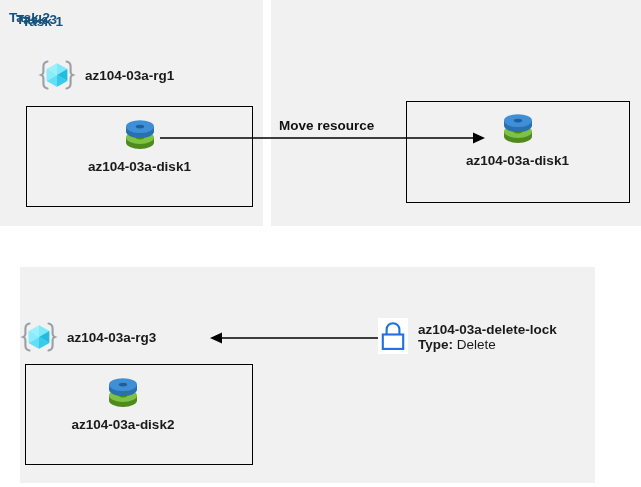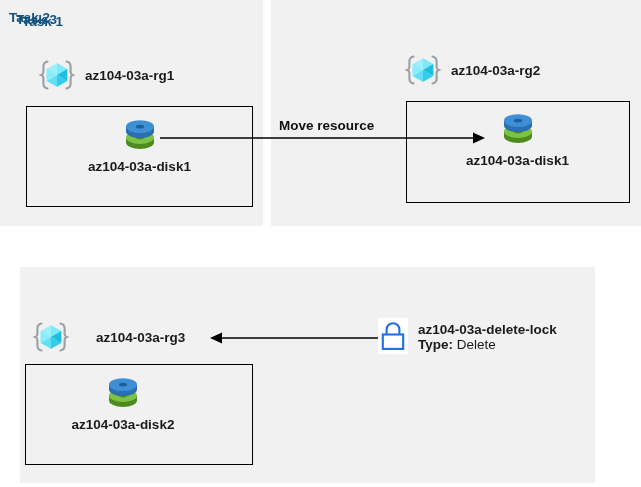--- a/index.html
+++ b/index.html
@@ -177,98 +177,81 @@
         <ellipse cx="21" cy="10.6" rx="14" ry="6.4" fill="#3f8fd6"></ellipse>
         <ellipse cx="21" cy="10.6" rx="4.2" ry="1.9" fill="#1f5e9c"></ellipse>
       </svg>
     </span>
     <span class="disk-label">az104-03a-disk1</span>
   </div>
 
   <div class="panel" id="panel-task2"></div>
   <div class="panel-title" id="title-task2">Task 2</div>
 
-  <div class="rg-row" style="left:404px; top:51px;">
+
+  <div class="inner-box" id="box-task2"></div>
+
+  <div class="disk-group" style="left:466px; top:110px; width:103px;">
+    <span>
+      <svg class="disk-icon" viewBox="0 0 42 40" xmlns="http://www.w3.org/2000/svg">
+        <ellipse cx="21" cy="26.5" rx="14" ry="6.4" fill="#4f8a1e"></ellipse>
+        <rect x="7" y="21.5" width="28" height="5" fill="#4f8a1e"></rect>
+        <ellipse cx="21" cy="21.5" rx="14" ry="6.4" fill="#7dc242"></ellipse>
+        <ellipse cx="21" cy="21.5" rx="4.2" ry="1.9" fill="#4f8a1e"></ellipse>
+        <ellipse cx="21" cy="15.6" rx="14" ry="6.4" fill="#2a6fb0"></ellipse>
+        <rect x="7" y="10.6" width="28" height="5" fill="#2a6fb0"></rect>
+        <ellipse cx="21" cy="10.6" rx="14" ry="6.4" fill="#3f8fd6"></ellipse>
+        <ellipse cx="21" cy="10.6" rx="4.2" ry="1.9" fill="#1f5e9c"></ellipse>
+      </svg>
+    </span>
+    <span class="disk-label">az104-03a-disk1</span>
+  </div>
+
+  <svg class="connector" style="left:160px; top:128px; width:330px; height:20px;" viewBox="0 0 330 20" xmlns="http://www.w3.org/2000/svg">
+    <line x1="0" y1="10" x2="313" y2="10" stroke="#000000" stroke-width="1.5"></line>
+    <polygon points="313,4.4 325,10 313,15.6" fill="#000000"></polygon>
+  </svg>
+  <div class="arrow-label" style="left:279px; top:118px;">Move resource</div>
+
+  <div class="panel" id="panel-task3"></div>
+  <div class="panel-title" id="title-task3">Task 3</div>
+
+  <div class="rg-row" style="left:20px; top:318px;">
     <span>
       <svg class="rg-icon" viewBox="0 0 38 38" xmlns="http://www.w3.org/2000/svg">
         <path d="M9.5 5.5 C6.2 6.2 5.4 7.8 5.4 10.5 L5.4 16 C5.4 17.6 4.6 18.5 3.3 19
                  C4.6 19.5 5.4 20.4 5.4 22 L5.4 27.5 C5.4 30.2 6.2 31.8 9.5 32.5" fill="none" stroke="#9aa0a6" stroke-width="2.1" stroke-linecap="round"></path>
         <path d="M28.5 5.5 C31.8 6.2 32.6 7.8 32.6 10.5 L32.6 16 C32.6 17.6 33.4 18.5 34.7 19
                  C33.4 19.5 32.6 20.4 32.6 22 L32.6 27.5 C32.6 30.2 31.8 31.8 28.5 32.5" fill="none" stroke="#9aa0a6" stroke-width="2.1" stroke-linecap="round"></path>
         <polygon points="19,7.2 29.3,13.1 29.3,24.9 19,30.8 8.7,24.9 8.7,13.1" fill="#9cf0fb"></polygon>
         <polygon points="19,7.2 29.3,13.1 19,19" fill="#7de9fa"></polygon>
         <polygon points="19,19 29.3,13.1 29.3,24.9" fill="#21bde0"></polygon>
         <polygon points="19,19 29.3,24.9 19,30.8" fill="#37cbea"></polygon>
         <polygon points="19,19 19,30.8 8.7,24.9" fill="#62dff5"></polygon>
         <polygon points="19,19 8.7,24.9 8.7,13.1" fill="#8aebfb"></polygon>
       </svg>
     </span>
-    <span class="rg-label">az104-03a-rg2</span>
-  </div>
-
-  <div class="inner-box" id="box-task2"></div>
-
-  <div class="disk-group" style="left:466px; top:110px; width:103px;">
+    <span class="rg-label">az104-03a-rg3</span>
+  </div>
+
+  <div class="inner-box" id="box-task3"></div>
+
+  <div class="disk-group" style="left:71px; top:374px; width:104px;">
     <span>
       <svg class="disk-icon" viewBox="0 0 42 40" xmlns="http://www.w3.org/2000/svg">
         <ellipse cx="21" cy="26.5" rx="14" ry="6.4" fill="#4f8a1e"></ellipse>
         <rect x="7" y="21.5" width="28" height="5" fill="#4f8a1e"></rect>
         <ellipse cx="21" cy="21.5" rx="14" ry="6.4" fill="#7dc242"></ellipse>
         <ellipse cx="21" cy="21.5" rx="4.2" ry="1.9" fill="#4f8a1e"></ellipse>
         <ellipse cx="21" cy="15.6" rx="14" ry="6.4" fill="#2a6fb0"></ellipse>
         <rect x="7" y="10.6" width="28" height="5" fill="#2a6fb0"></rect>
         <ellipse cx="21" cy="10.6" rx="14" ry="6.4" fill="#3f8fd6"></ellipse>
         <ellipse cx="21" cy="10.6" rx="4.2" ry="1.9" fill="#1f5e9c"></ellipse>
       </svg>
     </span>
-    <span class="disk-label">az104-03a-disk1</span>
-  </div>
-
-  <svg class="connector" style="left:160px; top:128px; width:330px; height:20px;" viewBox="0 0 330 20" xmlns="http://www.w3.org/2000/svg">
-    <line x1="0" y1="10" x2="313" y2="10" stroke="#000000" stroke-width="1.5"></line>
-    <polygon points="313,4.4 325,10 313,15.6" fill="#000000"></polygon>
-  </svg>
-  <div class="arrow-label" style="left:279px; top:118px;">Move resource</div>
-
-  <div class="panel" id="panel-task3"></div>
-  <div class="panel-title" id="title-task3">Task 3</div>
-
-  <div class="rg-row" style="left:32px; top:318px;gap:17px;">
-    <span>
-      <svg class="rg-icon" viewBox="0 0 38 38" xmlns="http://www.w3.org/2000/svg">
-        <path d="M9.5 5.5 C6.2 6.2 5.4 7.8 5.4 10.5 L5.4 16 C5.4 17.6 4.6 18.5 3.3 19
-                 C4.6 19.5 5.4 20.4 5.4 22 L5.4 27.5 C5.4 30.2 6.2 31.8 9.5 32.5" fill="none" stroke="#9aa0a6" stroke-width="2.1" stroke-linecap="round"></path>
-        <path d="M28.5 5.5 C31.8 6.2 32.6 7.8 32.6 10.5 L32.6 16 C32.6 17.6 33.4 18.5 34.7 19
-                 C33.4 19.5 32.6 20.4 32.6 22 L32.6 27.5 C32.6 30.2 31.8 31.8 28.5 32.5" fill="none" stroke="#9aa0a6" stroke-width="2.1" stroke-linecap="round"></path>
-        <polygon points="19,7.2 29.3,13.1 29.3,24.9 19,30.8 8.7,24.9 8.7,13.1" fill="#9cf0fb"></polygon>
-        <polygon points="19,7.2 29.3,13.1 19,19" fill="#7de9fa"></polygon>
-        <polygon points="19,19 29.3,13.1 29.3,24.9" fill="#21bde0"></polygon>
-        <polygon points="19,19 29.3,24.9 19,30.8" fill="#37cbea"></polygon>
-        <polygon points="19,19 19,30.8 8.7,24.9" fill="#62dff5"></polygon>
-        <polygon points="19,19 8.7,24.9 8.7,13.1" fill="#8aebfb"></polygon>
-      </svg>
-    </span>
-    <span class="rg-label">az104-03a-rg3</span>
-  </div>
-
-  <div class="inner-box" id="box-task3"></div>
-
-  <div class="disk-group" style="left:71px; top:374px; width:104px;">
-    <span>
-      <svg class="disk-icon" viewBox="0 0 42 40" xmlns="http://www.w3.org/2000/svg">
-        <ellipse cx="21" cy="26.5" rx="14" ry="6.4" fill="#4f8a1e"></ellipse>
-        <rect x="7" y="21.5" width="28" height="5" fill="#4f8a1e"></rect>
-        <ellipse cx="21" cy="21.5" rx="14" ry="6.4" fill="#7dc242"></ellipse>
-        <ellipse cx="21" cy="21.5" rx="4.2" ry="1.9" fill="#4f8a1e"></ellipse>
-        <ellipse cx="21" cy="15.6" rx="14" ry="6.4" fill="#2a6fb0"></ellipse>
-        <rect x="7" y="10.6" width="28" height="5" fill="#2a6fb0"></rect>
-        <ellipse cx="21" cy="10.6" rx="14" ry="6.4" fill="#3f8fd6"></ellipse>
-        <ellipse cx="21" cy="10.6" rx="4.2" ry="1.9" fill="#1f5e9c"></ellipse>
-      </svg>
-    </span>
     <span class="disk-label">az104-03a-disk2</span>
   </div>
 
   <svg class="connector" style="left:208px; top:328px; width:170px; height:20px;" viewBox="0 0 170 20" xmlns="http://www.w3.org/2000/svg">
     <line x1="14" y1="10" x2="170" y2="10" stroke="#000000" stroke-width="1.5"></line>
     <polygon points="14,4.4 2,10 14,15.6" fill="#000000"></polygon>
   </svg>
 
   <div class="lock-row" style="left:378px; top:318px;">
     <span>

